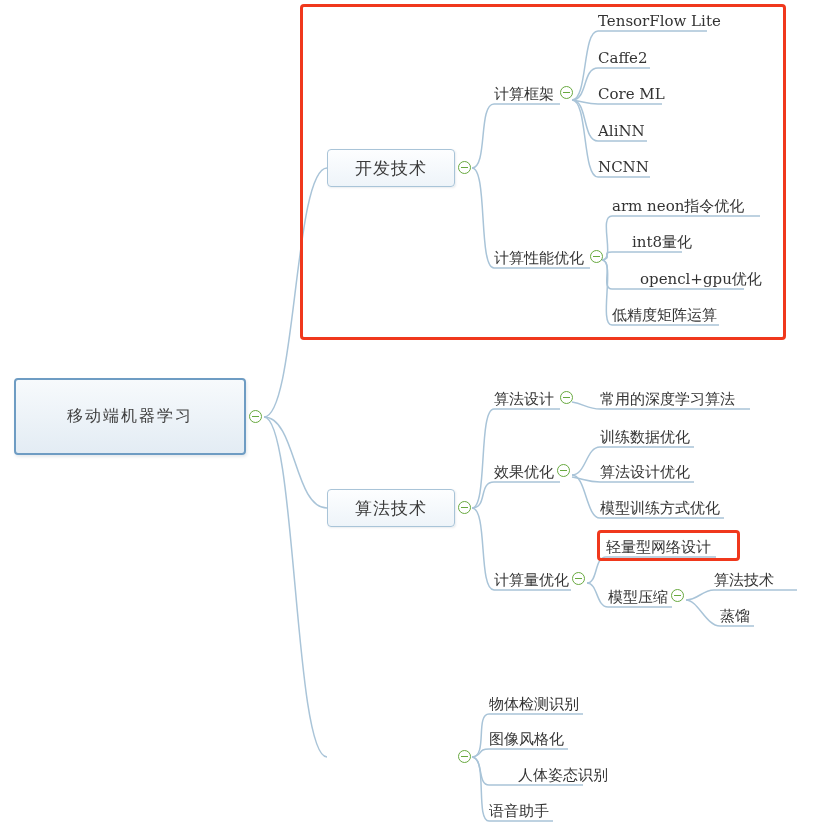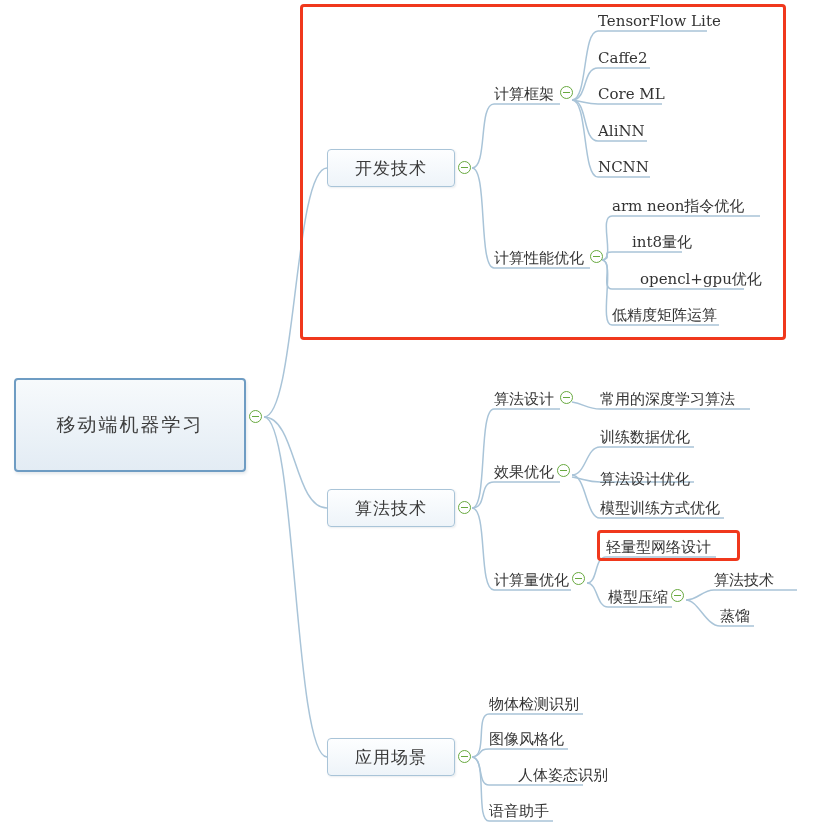--- a/index.html
+++ b/index.html
@@ -4,23 +4,23 @@
 <style>
   * { margin:0; padding:0; box-sizing:border-box; }
   html,body { background:#ffffff; }
   body { font-family:"DejaVu Serif", serif; }
   .canvas { position:relative; width:817px; height:836px; background:#ffffff; overflow:hidden; }
   svg.links { position:absolute; left:0; top:0; width:817px; height:836px; }
   svg.links path { fill:none; stroke:#a9c4d8; stroke-width:1.5; }
 
   .topic-text { position:absolute; font-size:15px; color:#333333; white-space:nowrap; line-height:19px; cursor:default; }
   .box-node { position:absolute; display:flex; align-items:center; justify-content:center; border-radius:4px; white-space:nowrap; }
-  .root-node { left:14px; top:378px; width:232px; height:94px;
+  .root-node { left:14px; top:378px; width:232px; height:77px;
                background:linear-gradient(180deg,#f7fafc 0%,#e3ecf4 100%);
-               border:2px solid #6e9cc3; font-size:19px; color:#3f3f3f; letter-spacing:2px;
+               border:2px solid #6e9cc3; font-size:16px; color:#3f3f3f; letter-spacing:2px;
                box-shadow:1px 2px 3px rgba(40,70,100,0.12); }
   .branch-node { width:128px; height:38px;
                  background:linear-gradient(180deg,#fdfeff 0%,#eef4f9 100%);
                  border:1px solid #a9c4d8; font-size:17px; color:#3a3a3a; letter-spacing:1px;
                  box-shadow:1px 1px 2px rgba(40,70,100,0.10); }
 
   .collapse { position:absolute; width:13px; height:13px; border:1.5px solid #68a93f;
               border-radius:50%; background:#ffffff; cursor:pointer; }
   .collapse::after { content:""; position:absolute; left:2px; right:2px; top:50%;
                      margin-top:-0.75px; height:1.5px; background:#68a93f; }
@@ -91,21 +91,20 @@
 
   <div class="box-node root-node">移动端机器学习</div>
   <span class="collapse" style="left:249px; top:410px;"></span>
 
   <div class="box-node branch-node" style="left:327px; top:149px;">开发技术</div>
   <span class="collapse" style="left:458px; top:161px;"></span>
 
   <div class="box-node branch-node" style="left:327px; top:489px;">算法技术</div>
   <span class="collapse" style="left:458px; top:501px;"></span>
 
-  <div class="box-node branch-node" style="left:327px; top:738px;">应用场景</div>
   <span class="collapse" style="left:458px; top:750px;"></span>
 
   <div class="topic-text" style="left:494px; top:85px;">计算框架</div>
   <span class="collapse" style="left:560px; top:86px;"></span>
 
   <div class="topic-text" style="left:598px; top:12px;">TensorFlow Lite</div>
   <div class="topic-text" style="left:598px; top:49px;">Caffe2</div>
   <div class="topic-text" style="left:598px; top:85px;">Core ML</div>
   <div class="topic-text" style="left:598px; top:122px;">AliNN</div>
   <div class="topic-text" style="left:598px; top:158px;">NCNN</div>
@@ -118,21 +117,21 @@
   <div class="topic-text" style="left:612px; top:270px;margin-left:28px;">opencl+gpu优化</div>
   <div class="topic-text" style="left:612px; top:306px;">低精度矩阵运算</div>
 
   <div class="topic-text" style="left:494px; top:390px;">算法设计</div>
   <span class="collapse" style="left:560px; top:391px;"></span>
   <div class="topic-text" style="left:600px; top:390px;">常用的深度学习算法</div>
 
   <div class="topic-text" style="left:494px; top:463px;">效果优化</div>
   <span class="collapse" style="left:557px; top:464px;"></span>
   <div class="topic-text" style="left:600px; top:428px;">训练数据优化</div>
-  <div class="topic-text" style="left:600px; top:463px;margin-top:7px;">算法设计优化</div>
+  <div class="topic-text" style="left:600px; top:463px;">算法设计优化</div>
   <div class="topic-text" style="left:600px; top:499px;">模型训练方式优化</div>
 
   <div class="topic-text" style="left:494px; top:571px;text-align:center;">计算量优化</div>
   <span class="collapse" style="left:572px; top:572px;"></span>
 
   <div class="topic-text" style="left:606px; top:538px;">轻量型网络设计</div>
 
   <div class="topic-text" style="left:608px; top:588px;">模型压缩</div>
   <span class="collapse" style="left:671px; top:589px;"></span>
   <div class="topic-text" style="left:714px; top:571px;">算法技术</div>

